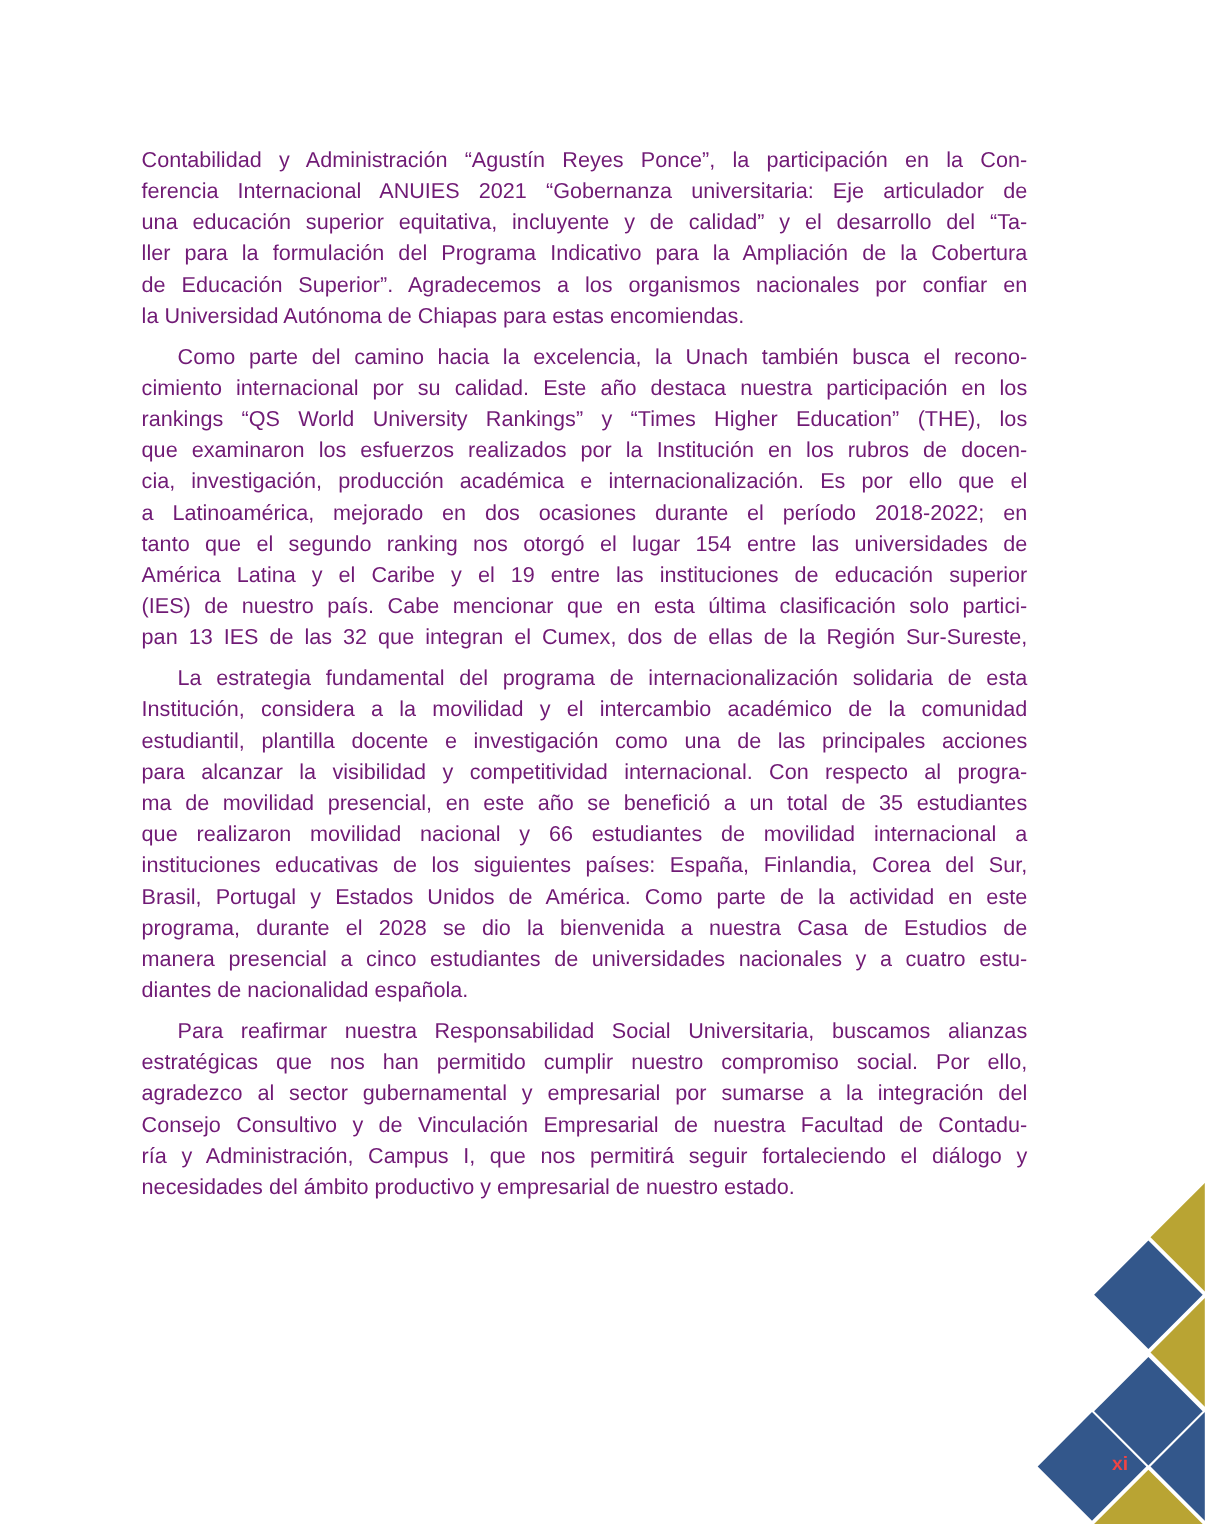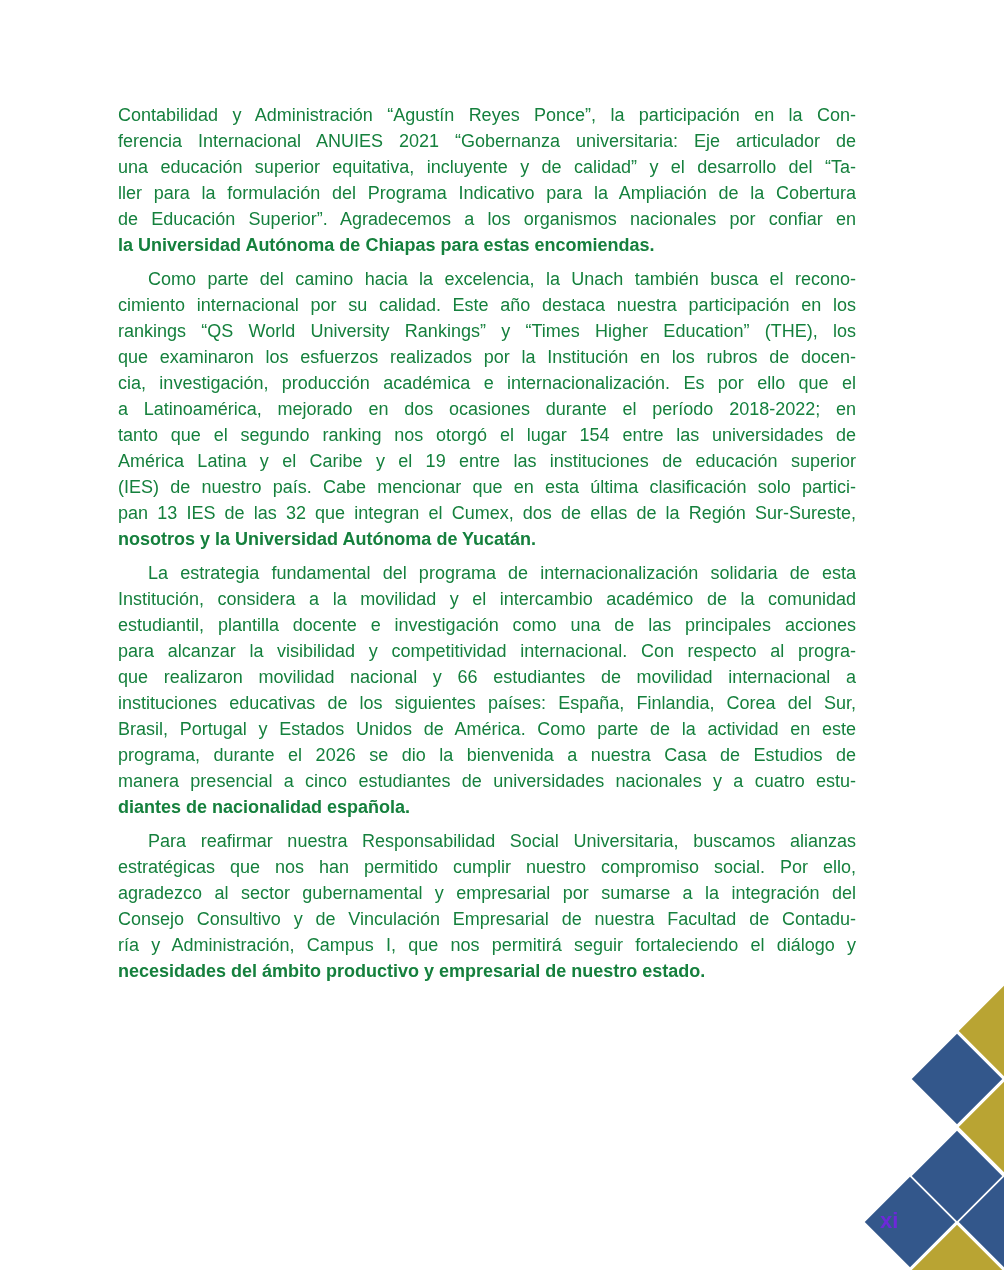--- a/index.html
+++ b/index.html
@@ -9,65 +9,64 @@
     }
     body {
       width: 1004px;
       height: 1270px;
       position: relative;
       overflow: hidden;
     }
     .text-block {
       position: absolute;
       left: 118px;
-      top: 102px;
+      top: 120px;
       width: 738px;
       font-family: "Liberation Sans", sans-serif;
       font-size: 18px;
       line-height: 26px;
-      color: #15803d;
+      color: #701a75;
     }
     .para {
       margin: 0 0 8px 0;
     }
     .line {
       display: block;
       height: 26px;
       text-align: justify;
       text-align-last: justify;
       white-space: normal;
       overflow: visible;
     }
     .line.last {
       text-align: left;
       text-align-last: left;
-      font-weight: bold;
     }
     .line.indent {
       padding-left: 30px;
     }
     .diamond {
       position: absolute;
       width: 64px;
       height: 64px;
       transform: rotate(45deg);
     }
     .diamond.blue { background: #33578b; }
     .diamond.gold { background: #b9a433; }
     .page-number {
       position: absolute;
       left: 880px;
       top: 1209px;
       width: 60px;
-      text-align: left;
+      text-align: right;
       font-family: "Liberation Sans", sans-serif;
       font-weight: bold;
-      font-size: 22px;
+      font-size: 16px;
       line-height: 24px;
-      color: #6d28d9;
+      color: #ef4444;
     }
   </style>
 </head>
 <body>
 
 <div class="text-block">
 
   <div class="para">
     <span class="line">Contabilidad y Administración “Agustín Reyes Ponce”, la participación en la Con-</span>
     <span class="line">ferencia Internacional ANUIES 2021 “Gobernanza universitaria: Eje articulador de</span>
@@ -81,32 +80,32 @@
     <span class="line indent">Como parte del camino hacia la excelencia, la Unach también busca el recono-</span>
     <span class="line">cimiento internacional por su calidad. Este año destaca nuestra participación en los</span>
     <span class="line">rankings “QS World University Rankings” y “Times Higher Education” (THE), los</span>
     <span class="line">que examinaron los esfuerzos realizados por la Institución en los rubros de docen-</span>
     <span class="line">cia, investigación, producción académica e internacionalización. Es por ello que el</span>
     <span class="line">a Latinoamérica, mejorado en dos ocasiones durante el período 2018-2022; en</span>
     <span class="line">tanto que el segundo ranking nos otorgó el lugar 154 entre las universidades de</span>
     <span class="line">América Latina y el Caribe y el 19 entre las instituciones de educación superior</span>
     <span class="line">(IES) de nuestro país. Cabe mencionar que en esta última clasificación solo partici-</span>
     <span class="line">pan 13 IES de las 32 que integran el Cumex, dos de ellas de la Región Sur-Sureste,</span>
-    <span class="line last">nosotros y la Universidad Autónoma de Yucatán.</span>
   </div>
 
   <div class="para">
     <span class="line indent">La estrategia fundamental del programa de internacionalización solidaria de esta</span>
     <span class="line">Institución, considera a la movilidad y el intercambio académico de la comunidad</span>
     <span class="line">estudiantil, plantilla docente e investigación como una de las principales acciones</span>
     <span class="line">para alcanzar la visibilidad y competitividad internacional. Con respecto al progra-</span>
+    <span class="line">ma de movilidad presencial, en este año se benefició a un total de 35 estudiantes</span>
     <span class="line">que realizaron movilidad nacional y 66 estudiantes de movilidad internacional a</span>
     <span class="line">instituciones educativas de los siguientes países: España, Finlandia, Corea del Sur,</span>
     <span class="line">Brasil, Portugal y Estados Unidos de América. Como parte de la actividad en este</span>
-    <span class="line">programa, durante el 2026 se dio la bienvenida a nuestra Casa de Estudios de</span>
+    <span class="line">programa, durante el 2028 se dio la bienvenida a nuestra Casa de Estudios de</span>
     <span class="line">manera presencial a cinco estudiantes de universidades nacionales y a cuatro estu-</span>
     <span class="line last">diantes de nacionalidad española.</span>
   </div>
 
   <div class="para">
     <span class="line indent">Para reafirmar nuestra Responsabilidad Social Universitaria, buscamos alianzas</span>
     <span class="line">estratégicas que nos han permitido cumplir nuestro compromiso social. Por ello,</span>
     <span class="line">agradezco al sector gubernamental y empresarial por sumarse a la integración del</span>
     <span class="line">Consejo Consultivo y de Vinculación Empresarial de nuestra Facultad de Contadu-</span>
     <span class="line">ría y Administración, Campus I, que nos permitirá seguir fortaleciendo el diálogo y</span>

